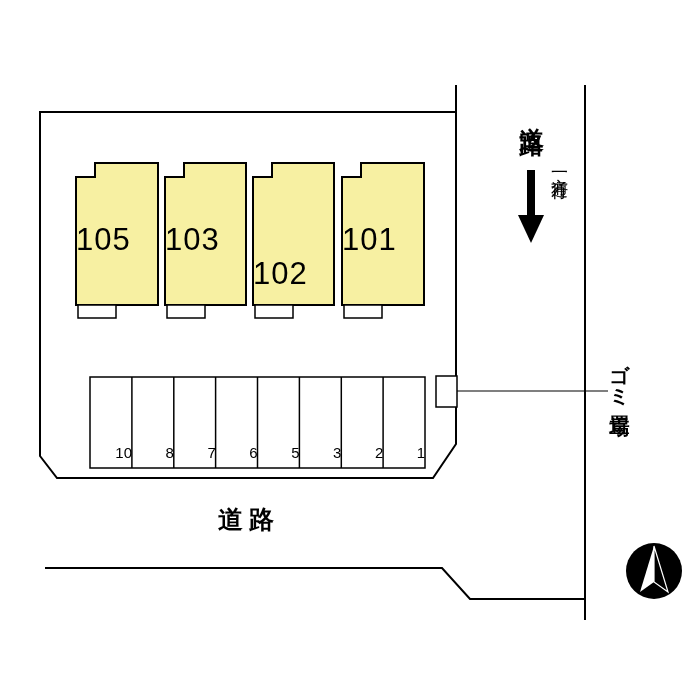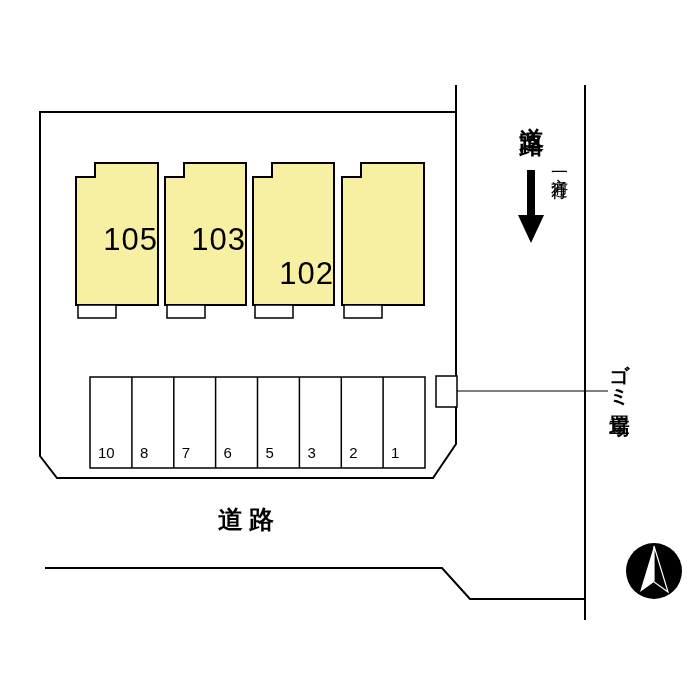--- a/index.html
+++ b/index.html
@@ -15,32 +15,32 @@
   }
   svg.layer {
     position: absolute;
     left: 0; top: 0;
     width: 700px; height: 700px;
   }
   .bld-label {
     position: absolute;
     top: 222px;
     height: 36px;
-    text-align: right;
+    text-align: left;
     font-size: 31px;
     font-weight: 500;
     letter-spacing: 1px;
     line-height: 36px;
   }
   .stall-num {
     position: absolute;
     top: 442px;
     width: 42px;
     height: 22px;
-    text-align: left;
+    text-align: right;
     font-size: 15px;
     line-height: 22px;
     padding-left: 8px;
   }
   .vtext {
     position: absolute;
     writing-mode: vertical-rl;
     text-orientation: upright;
     white-space: nowrap;
   }
@@ -119,20 +119,21 @@
     <g>
       <circle cx="654" cy="571" r="28" fill="#000"></circle>
       <polygon points="654,546 640,592 654,582" fill="#fff"></polygon>
       <polygon points="654,546 668,592 654,582" fill="#000" stroke="#fff" stroke-width="1.2"></polygon>
     </g>
   </svg>
 
   <div class="bld-label" style="left:76px; width:82px;">105</div>
   <div class="bld-label" style="left:165px; width:81px;">103</div>
   <div class="bld-label" style="left:253px; width:81px;margin-top:34px;">102</div>
+  <div class="bld-label" style="left:342px; width:82px;">101</div>
 
   <div class="stall-num" style="left:90px;">10</div>
   <div class="stall-num" style="left:131.9px;">8</div>
   <div class="stall-num" style="left:173.8px;">7</div>
   <div class="stall-num" style="left:215.6px;">6</div>
   <div class="stall-num" style="left:257.5px;">5</div>
   <div class="stall-num" style="left:299.4px;">3</div>
   <div class="stall-num" style="left:341.3px;">2</div>
   <div class="stall-num" style="left:383.1px;">1</div>
 

